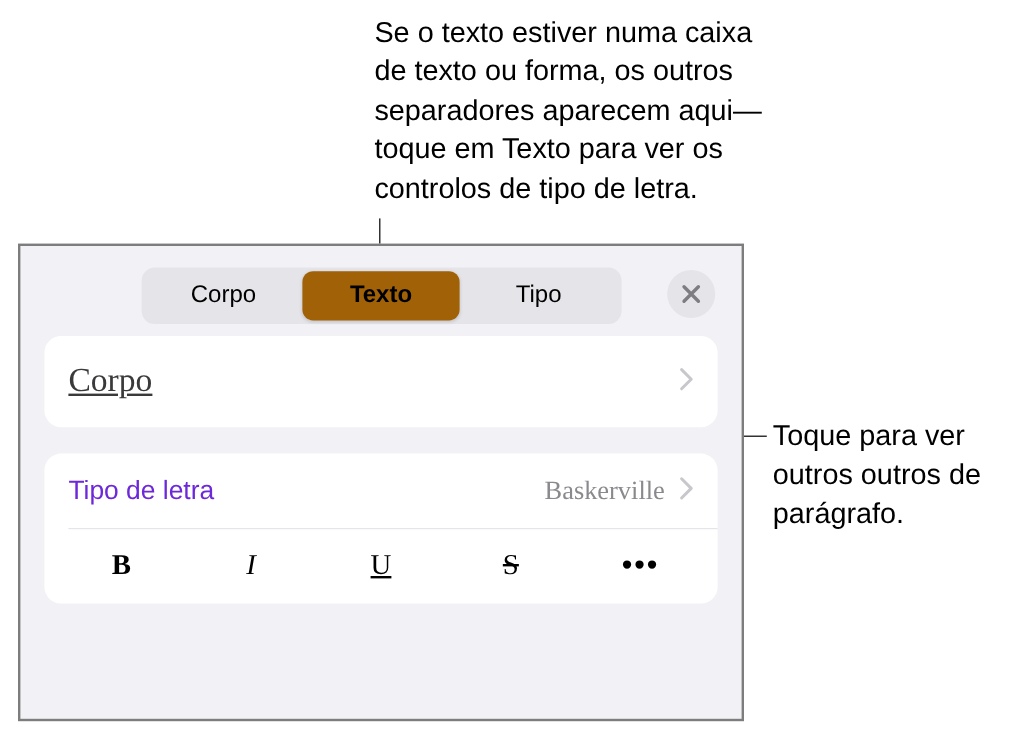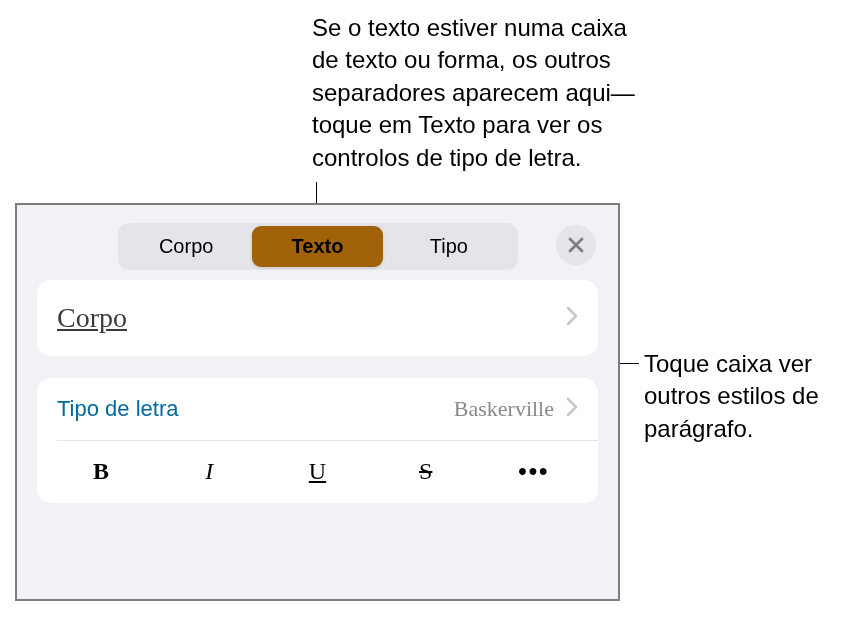--- a/index.html
+++ b/index.html
@@ -113,21 +113,21 @@
       margin-left: 20px;
     }
     .paragraph-style-name {
       font-family: Baskerville, "Times New Roman", serif;
       font-size: 28px;
       color: #3a3a3c;
       text-decoration: underline;
     }
     .font-label {
       font-size: 22px;
-      color: #0369a1;
+      color: #6d28d9;
     }
     .font-value {
       font-size: 22px;
       color: #8a8a8e;
     }
     .row-right {
       display: flex;
       align-items: center;
       gap: 12px;
       font-family: Liberation Serif, serif;
@@ -163,21 +163,21 @@
     }
     .font-row {
       padding: 18px 20px;
     }
   </style>
 </head>
 <body>
 
 <div class="annotation annotation-top">Se o texto estiver numa caixa de texto ou forma, os outros separadores aparecem aqui—toque em Texto para ver os controlos de tipo de letra.</div>
 
-<div class="annotation annotation-right">Toque caixa ver outros estilos de parágrafo.</div>
+<div class="annotation annotation-right">Toque para ver outros outros de parágrafo.</div>
 
 <div class="callout-line" style="left:316px; top:182px; width:1px; height:40px;"></div>
 <div class="callout-line" style="left:589px; top:363px; width:50px; height:1px;"></div>
 
 <div class="panel">
 
   <div class="panel-header">
     <div class="segmented">
       <div class="segment">Corpo</div>
       <div class="segment active">Texto</div>

